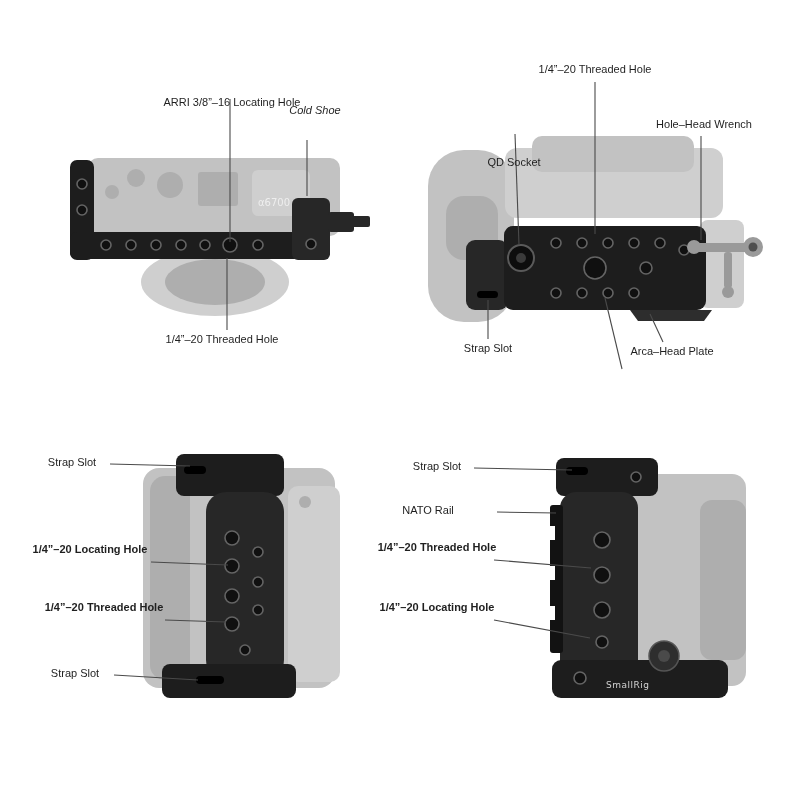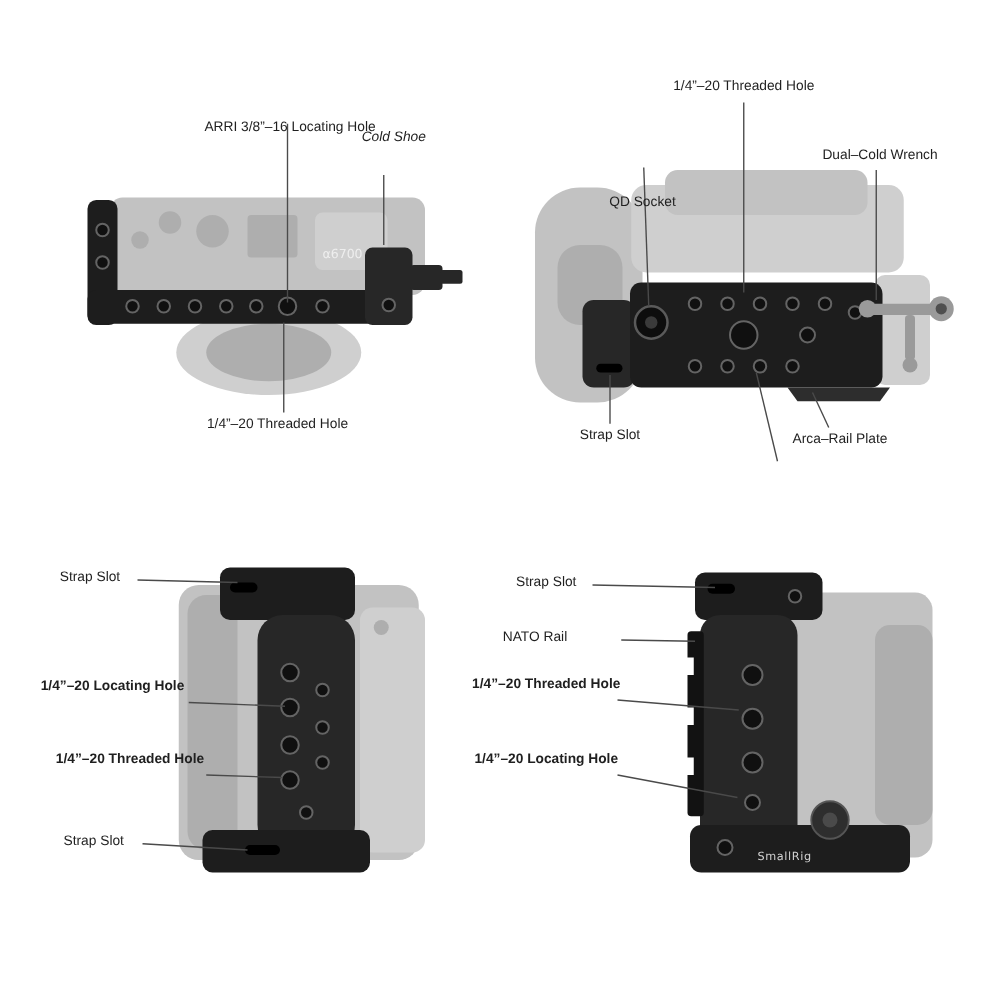--- a/index.html
+++ b/index.html
@@ -158,23 +158,23 @@
       <line x1="494" y1="620" x2="590" y2="638"></line>
     </g>
   </svg>
 
   <div class="label" style="left:232px;top:80px;margin-top:16px;">ARRI 3/8”–16 Locating Hole</div>
   <div class="label italic" style="left:315px;top:104px;">Cold Shoe</div>
   <div class="label" style="left:222px;top:333px;">1/4”–20 Threaded Hole</div>
 
   <div class="label" style="left:595px;top:63px;">1/4”–20 Threaded Hole</div>
   <div class="label" style="left:514px;top:116px;margin-top:40px;">QD Socket</div>
-  <div class="label" style="left:704px;top:118px;">Dual–Cold Wrench</div>
+  <div class="label" style="left:704px;top:118px;">Hole–Head Wrench</div>
   <div class="label" style="left:488px;top:342px;">Strap Slot</div>
-  <div class="label" style="left:672px;top:345px;">Arca–Rail Plate</div>
+  <div class="label" style="left:672px;top:345px;">Arca–Head Plate</div>
 
   <div class="label" style="left:72px;top:456px;">Strap Slot</div>
   <div class="label w2" style="left:90px;top:543px;">1/4”–20 Locating Hole</div>
   <div class="label w2" style="left:104px;top:601px;">1/4”–20 Threaded Hole</div>
   <div class="label" style="left:75px;top:667px;">Strap Slot</div>
 
   <div class="label" style="left:437px;top:460px;">Strap Slot</div>
   <div class="label" style="left:428px;top:504px;">NATO Rail</div>
   <div class="label w2" style="left:437px;top:541px;">1/4”–20 Threaded Hole</div>
   <div class="label w2" style="left:437px;top:601px;">1/4”–20 Locating Hole</div>

